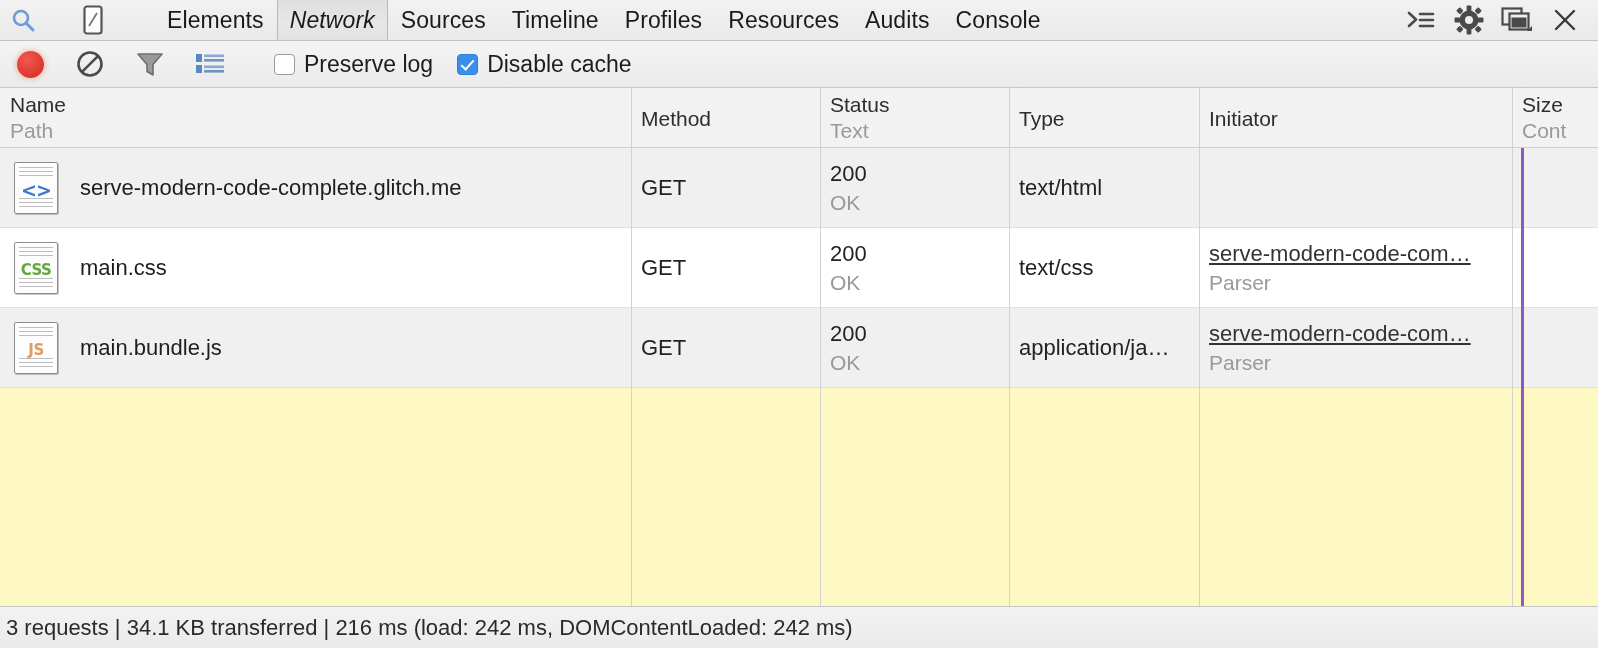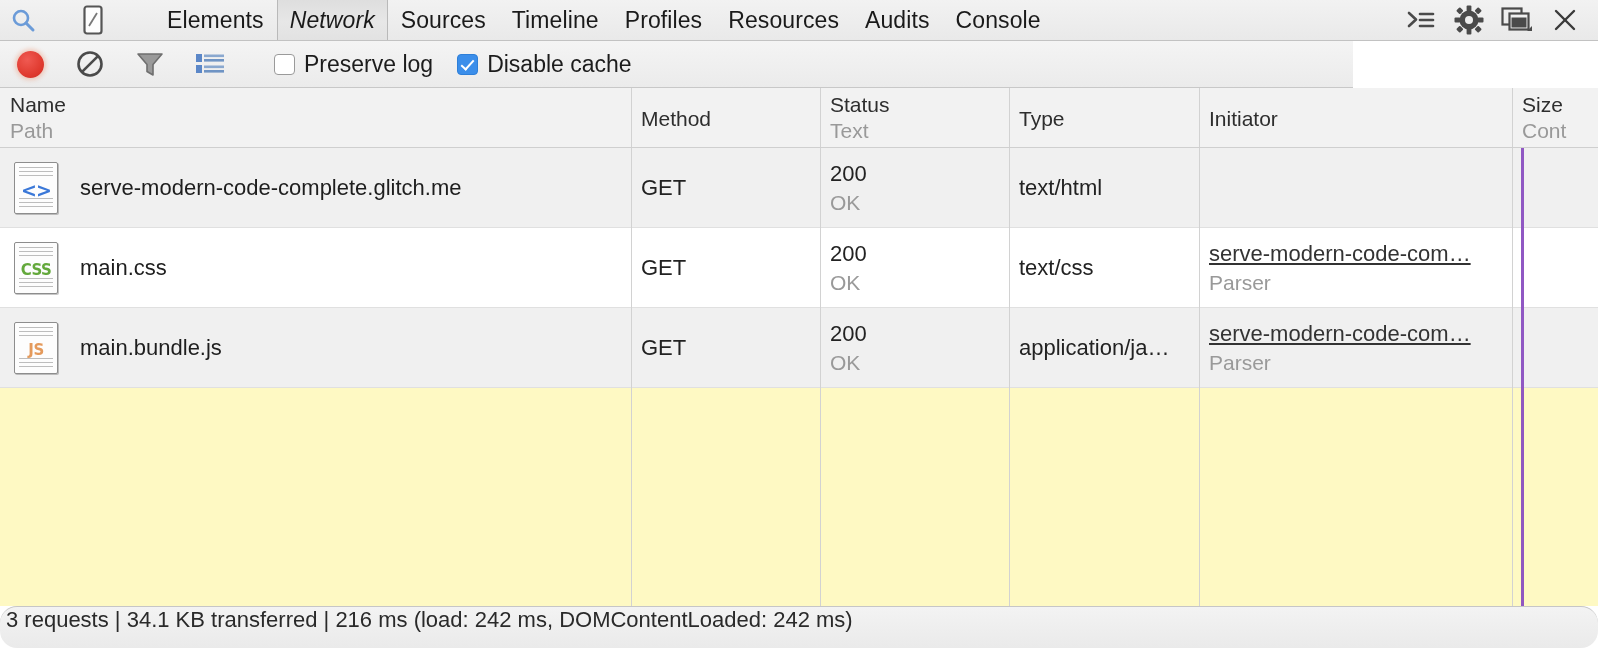--- a/index.html
+++ b/index.html
@@ -80,21 +80,21 @@
     height: 40px;
     display: flex;
     align-items: center;
     justify-content: center;
   }
 
   
   .toolbar2 {
     position: absolute;
     left: 0; top: 41px;
-    width: 1353px;
+    width: 1598px;
     height: 47px;
     background: linear-gradient(to bottom, #f4f4f4 0%, #ebebeb 100%);
     border-bottom: 1px solid #c8c8c8;
     box-sizing: border-box;
     display: flex;
     align-items: flex-start;
   }
   .t2-btn {
     width: 60px;
     height: 46px;
@@ -285,22 +285,22 @@
   
   .statusbar {
     position: absolute;
     left: 0; bottom: 0;
     width: 1598px;
     height: 42px;
     background: linear-gradient(to bottom, #f3f3f3 0%, #eaeaea 100%);
     border-top: 1px solid #c6c6c6;
     box-sizing: border-box;
     display: flex;
+    align-items: center;
     padding-left: 6px;
-    border-radius: 17px;
   }
   .statusbar .txt {
     font-size: 22px;
     color: #2a2a2a;
     white-space: nowrap;
   }
 </style>
 </head>
 <body>
 

